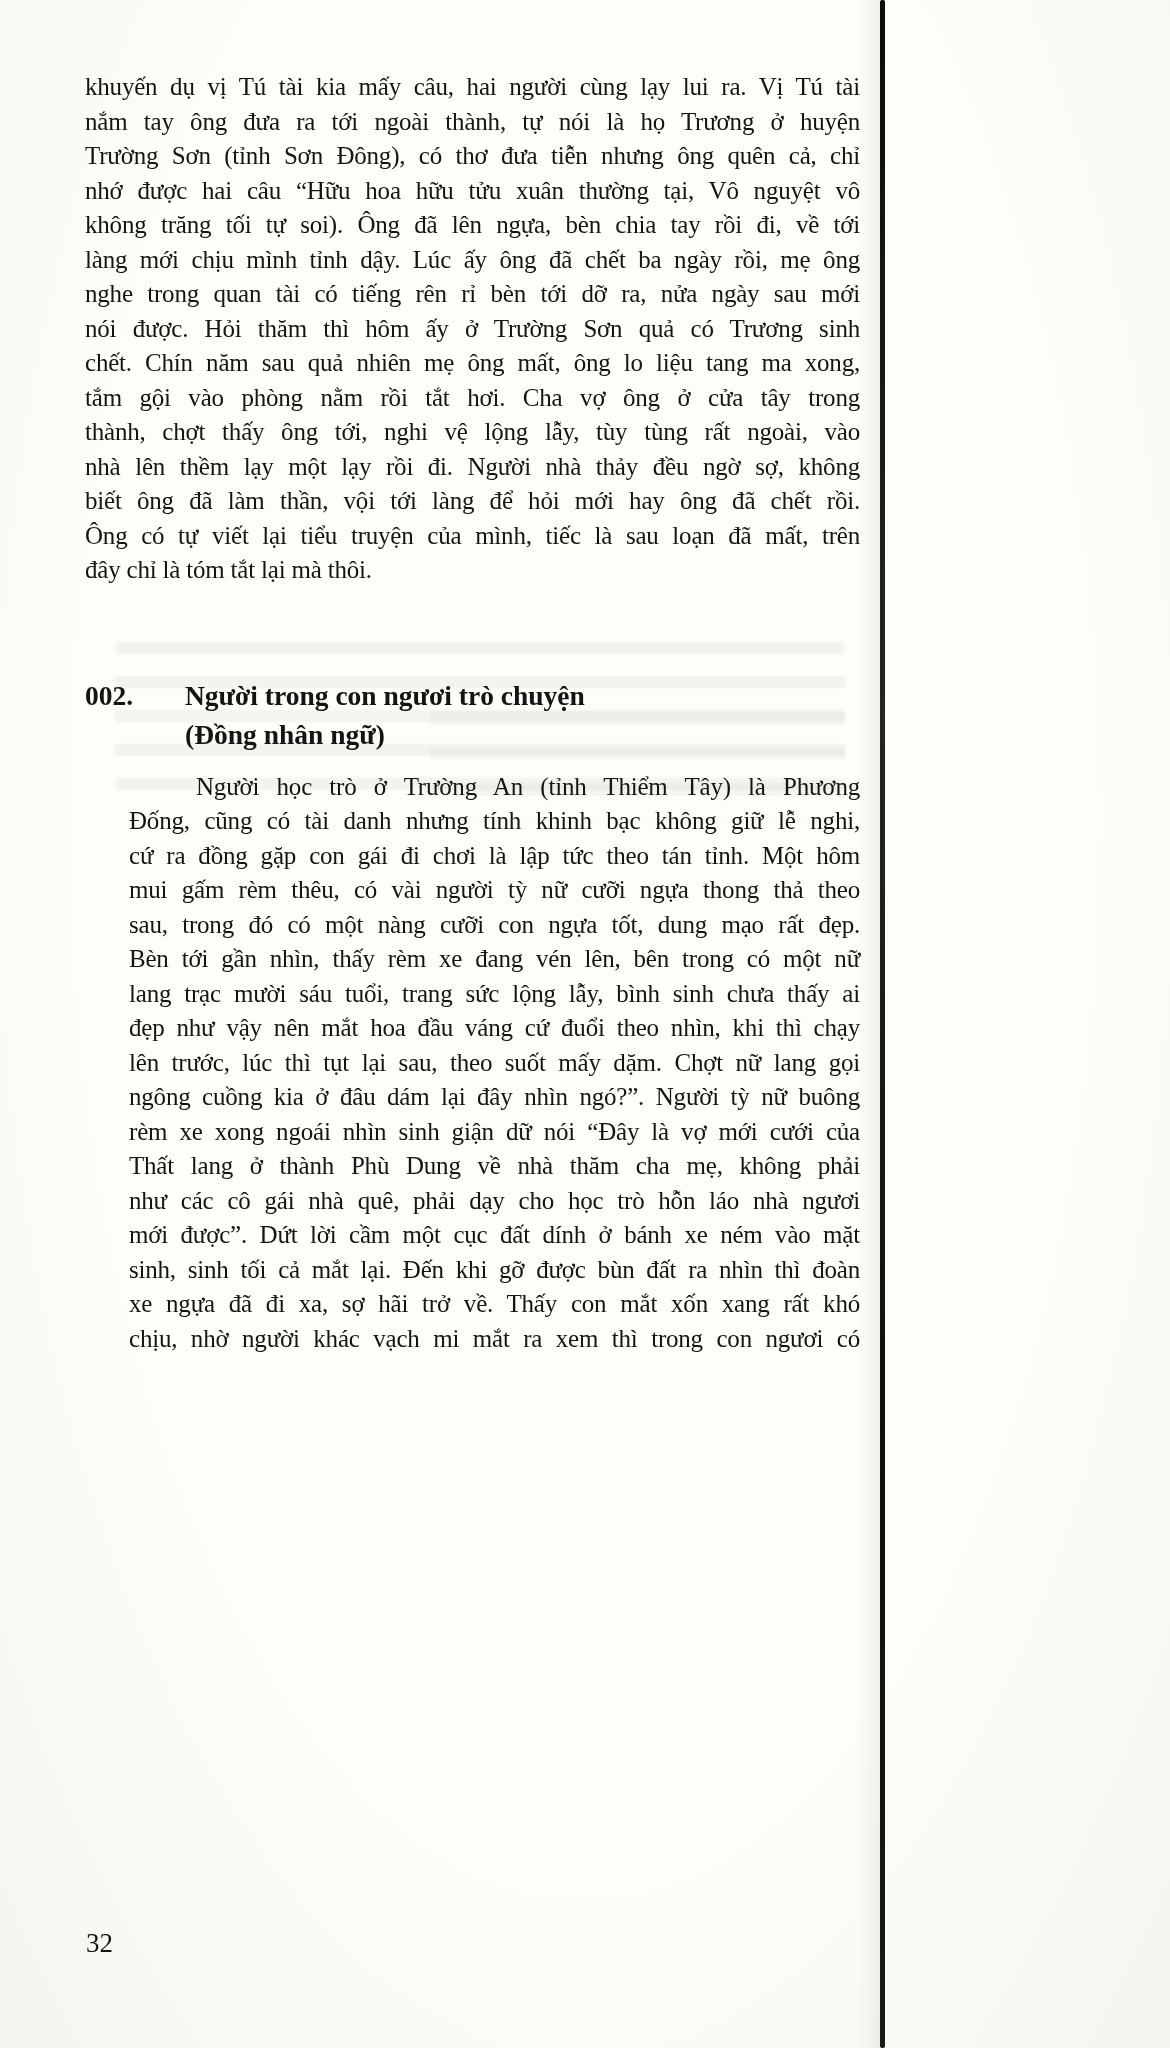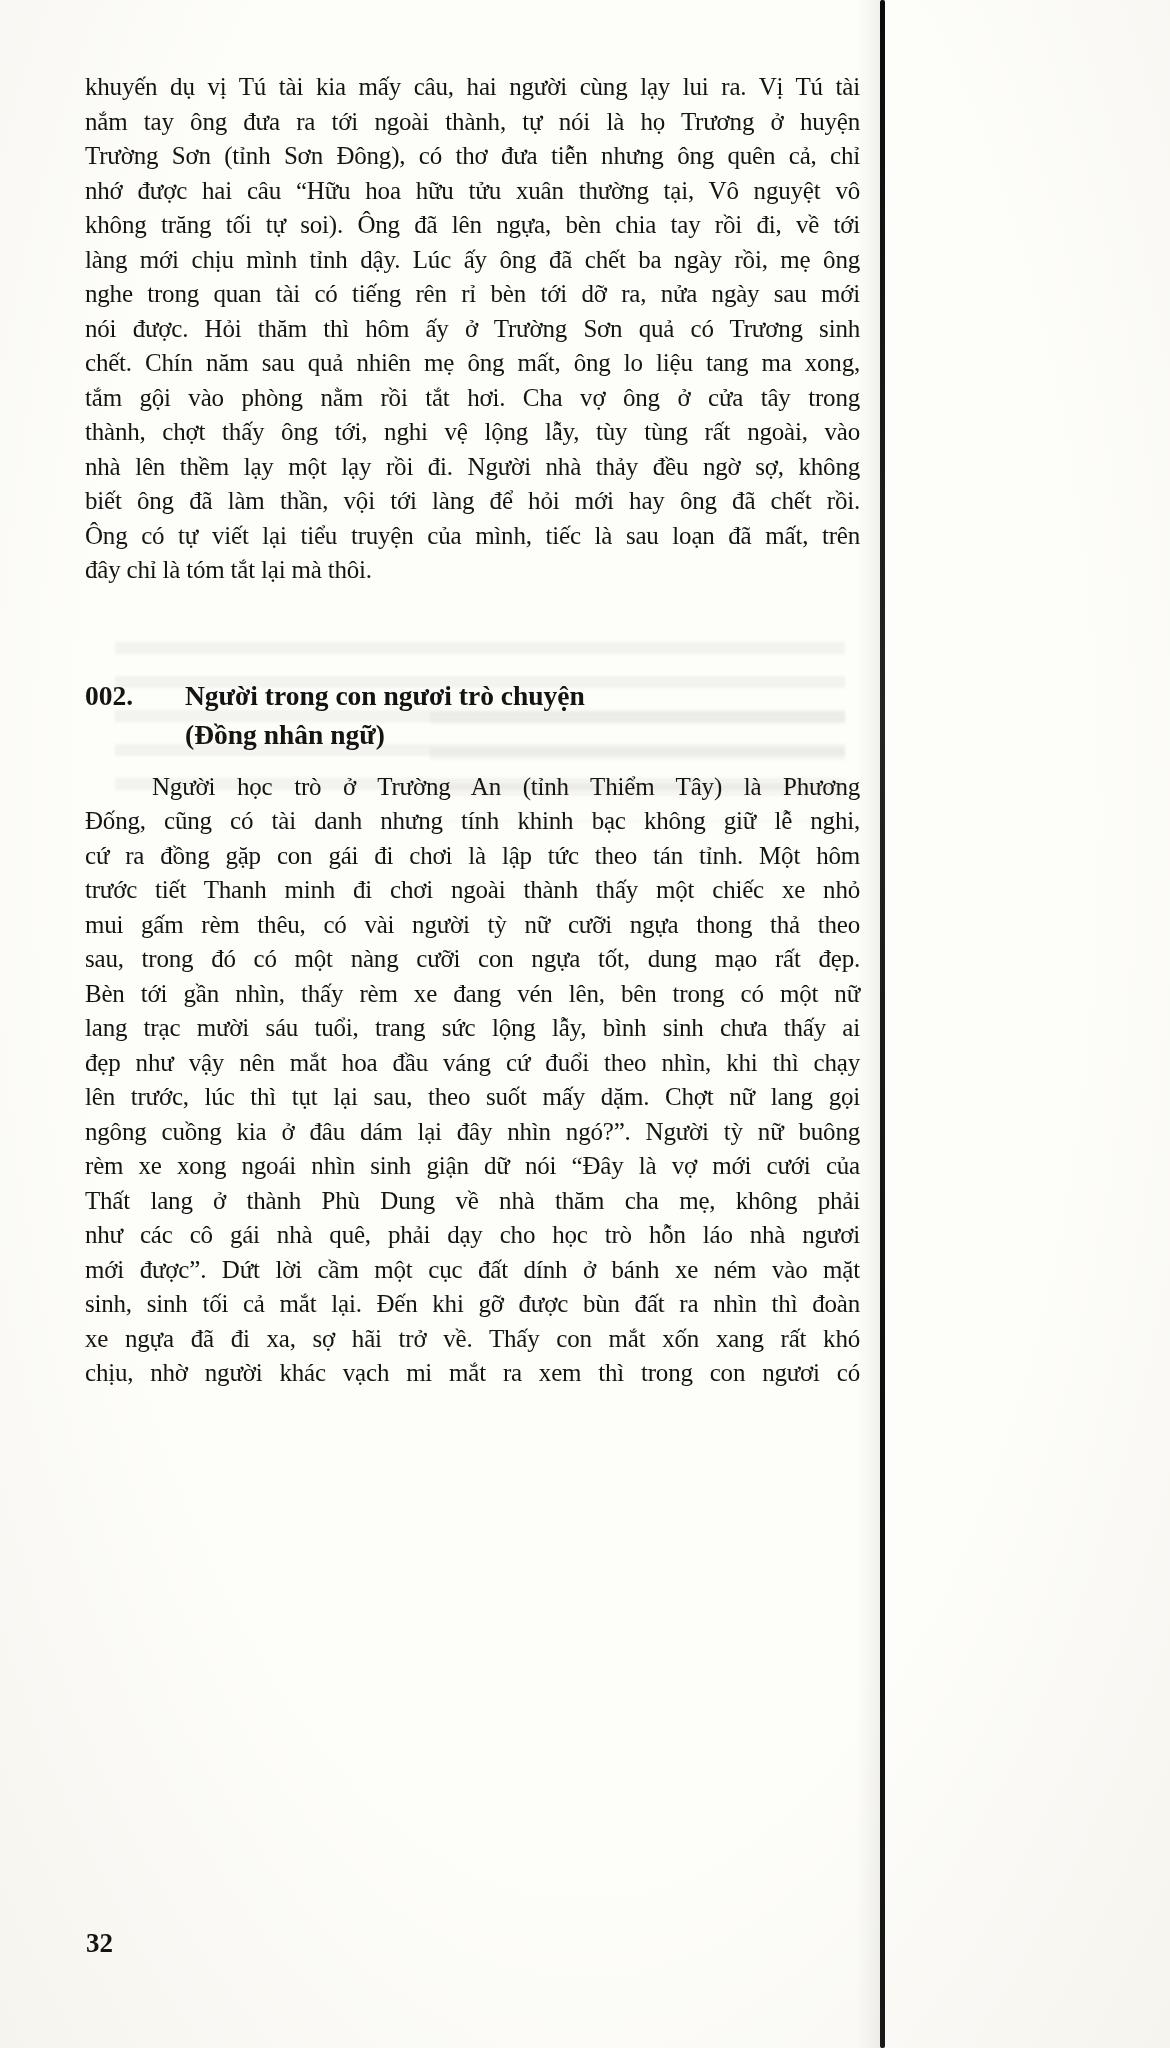--- a/index.html
+++ b/index.html
@@ -30,27 +30,27 @@
   .tline.indent { text-indent: 67px; }
   .heading {
     margin-top: 88px;
     font-weight: 700;
     font-size: 27.5px;
     line-height: 39px;
     letter-spacing: 0;
   }
   .h-row { display: flex; gap: 32px; }
   .h-num { width: 68px; flex: none; }
-  .para2 { margin-top: 16px; }
+  .para2 { margin-top: 16px; margin-left: 44px; }
   .pagenum {
     position: absolute;
     left: 86px;
     top: 1928px;
     font-size: 27px;
-    font-weight: 700;
+    font-weight: 400;
     font-family: "Liberation Serif", serif;
   }
   .scan-line {
     position: absolute;
     left: 880px;
     top: 0;
     width: 5px;
     height: 2048px;
     background: linear-gradient(to bottom, #0b0b0b, #262523 35%, #0e0e0d 70%, #1a1917);
     border-radius: 2px;
@@ -115,21 +115,20 @@
       <div class="h-row">
         <span class="h-num"></span>
         <span class="h-title">(Đồng nhân ngữ)</span>
       </div>
     </div>
 
     <div class="para para2">
         <div class="tline just indent">Người học trò ở Trường An (tỉnh Thiểm Tây) là Phương</div>
         <div class="tline just">Đống, cũng có tài danh nhưng tính khinh bạc không giữ lễ nghi,</div>
         <div class="tline just">cứ ra đồng gặp con gái đi chơi là lập tức theo tán tỉnh. Một hôm</div>
-        <div class="tline just">trước tiết Thanh minh đi chơi ngoài thành thấy một chiếc xe nhỏ</div>
         <div class="tline just">mui gấm rèm thêu, có vài người tỳ nữ cưỡi ngựa thong thả theo</div>
         <div class="tline just">sau, trong đó có một nàng cưỡi con ngựa tốt, dung mạo rất đẹp.</div>
         <div class="tline just">Bèn tới gần nhìn, thấy rèm xe đang vén lên, bên trong có một nữ</div>
         <div class="tline just">lang trạc mười sáu tuổi, trang sức lộng lẫy, bình sinh chưa thấy ai</div>
         <div class="tline just">đẹp như vậy nên mắt hoa đầu váng cứ đuổi theo nhìn, khi thì chạy</div>
         <div class="tline just">lên trước, lúc thì tụt lại sau, theo suốt mấy dặm. Chợt nữ lang gọi</div>
         <div class="tline just">ngông cuồng kia ở đâu dám lại đây nhìn ngó?”. Người tỳ nữ buông</div>
         <div class="tline just">rèm xe xong ngoái nhìn sinh giận dữ nói “Đây là vợ mới cưới của</div>
         <div class="tline just">Thất lang ở thành Phù Dung về nhà thăm cha mẹ, không phải</div>
         <div class="tline just">như các cô gái nhà quê, phải dạy cho học trò hỗn láo nhà ngươi</div>

